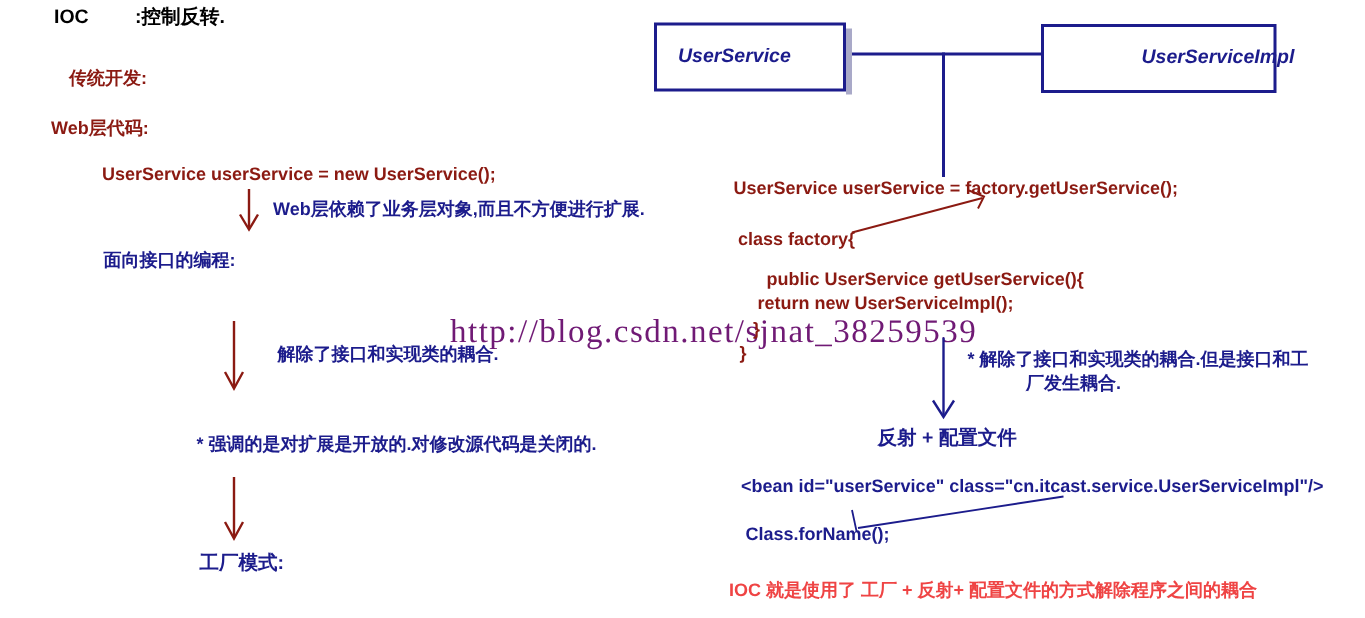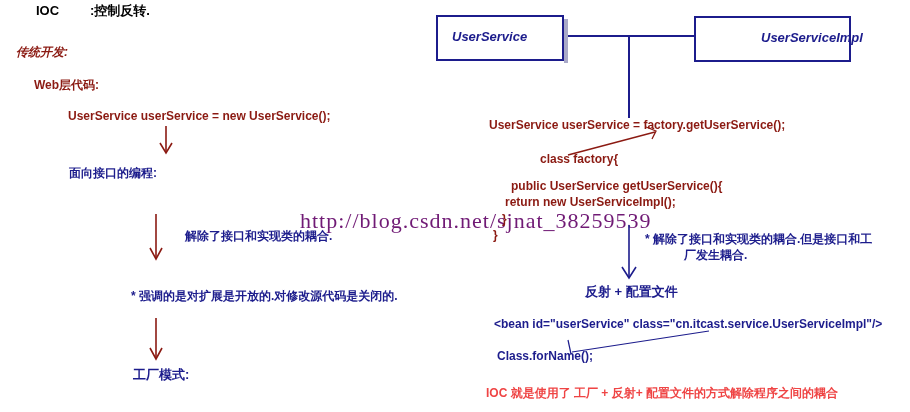--- a/index.html
+++ b/index.html
@@ -76,26 +76,27 @@
 </head>
 <body>
 
 <div id="canvas">
 
   <div class="watermark" style="left:300px; top:208px;">http://blog.csdn.net/sjnat_38259539</div>
 
   <div class="txt c-black s13" style="left:36px; top:3px;">IOC</div>
   <div class="txt c-black s13" style="left:90px; top:3px;">:控制反转.</div>
 
-  <div class="txt c-red s12" style="left:16px; top:45px;font-style:italic;">传统开发:</div>
+  <div class="txt c-red s12" style="left:46px; top:45px;">传统开发:</div>
 
   <div class="txt c-red s12" style="left:34px; top:78px;">Web层代码:</div>
 
   <div class="txt c-red s12" style="left:68px; top:109px;">UserService userService = new UserService();</div>
 
+  <div class="txt c-blue s12" style="left:182px; top:132px;">Web层依赖了业务层对象,而且不方便进行扩展.</div>
 
   <div class="txt c-blue s12" style="left:69px; top:166px;">面向接口的编程:</div>
 
 
   <div class="txt c-blue s12" style="left:185px; top:229px;">解除了接口和实现类的耦合.</div>
 
 
   <div class="txt c-blue s12" style="left:131px; top:289px;">* 强调的是对扩展是开放的.对修改源代码是关闭的.</div>
 
   <div class="txt c-blue s13" style="left:133px; top:367px;">工厂模式:</div>
@@ -107,21 +108,21 @@
 
   <div class="box" style="left:694px; top:16px; width:157px; height:46px;">
     <span style="left:20px; top:12px;margin-left:45px;">UserServiceImpl</span>
   </div>
 
   <div class="ln" style="left:568px; top:35px; width:126px; height:2px;"></div>
   <div class="ln" style="left:628px; top:35px; width:2px; height:83px;"></div>
 
   <div class="txt c-red s12" style="left:489px; top:118px;">UserService userService = factory.getUserService();</div>
 
-  <div class="txt c-red s12" style="left:492px; top:152px;margin-left:48px;">class factory{</div>
+  <div class="txt c-red s12" style="left:492px; top:152px;">class factory{</div>
   <div class="txt c-red s12" style="left:511px; top:179px;">public UserService getUserService(){</div>
   <div class="txt c-red s12" style="left:505px; top:195px;">return new UserServiceImpl();</div>
   <div class="txt c-red s12" style="left:502px; top:212px;">}</div>
   <div class="txt c-red s12" style="left:493px; top:228px;">}</div>
 
   <div class="txt c-blue s12" style="left:645px; top:232px;">* 解除了接口和实现类的耦合.但是接口和工</div>
   <div class="txt c-blue s12" style="left:645px; top:248px;margin-left:39px;">厂发生耦合.</div>
 
   <div class="txt c-blue s13" style="left:585px; top:284px;">反射 + 配置文件</div>
 

